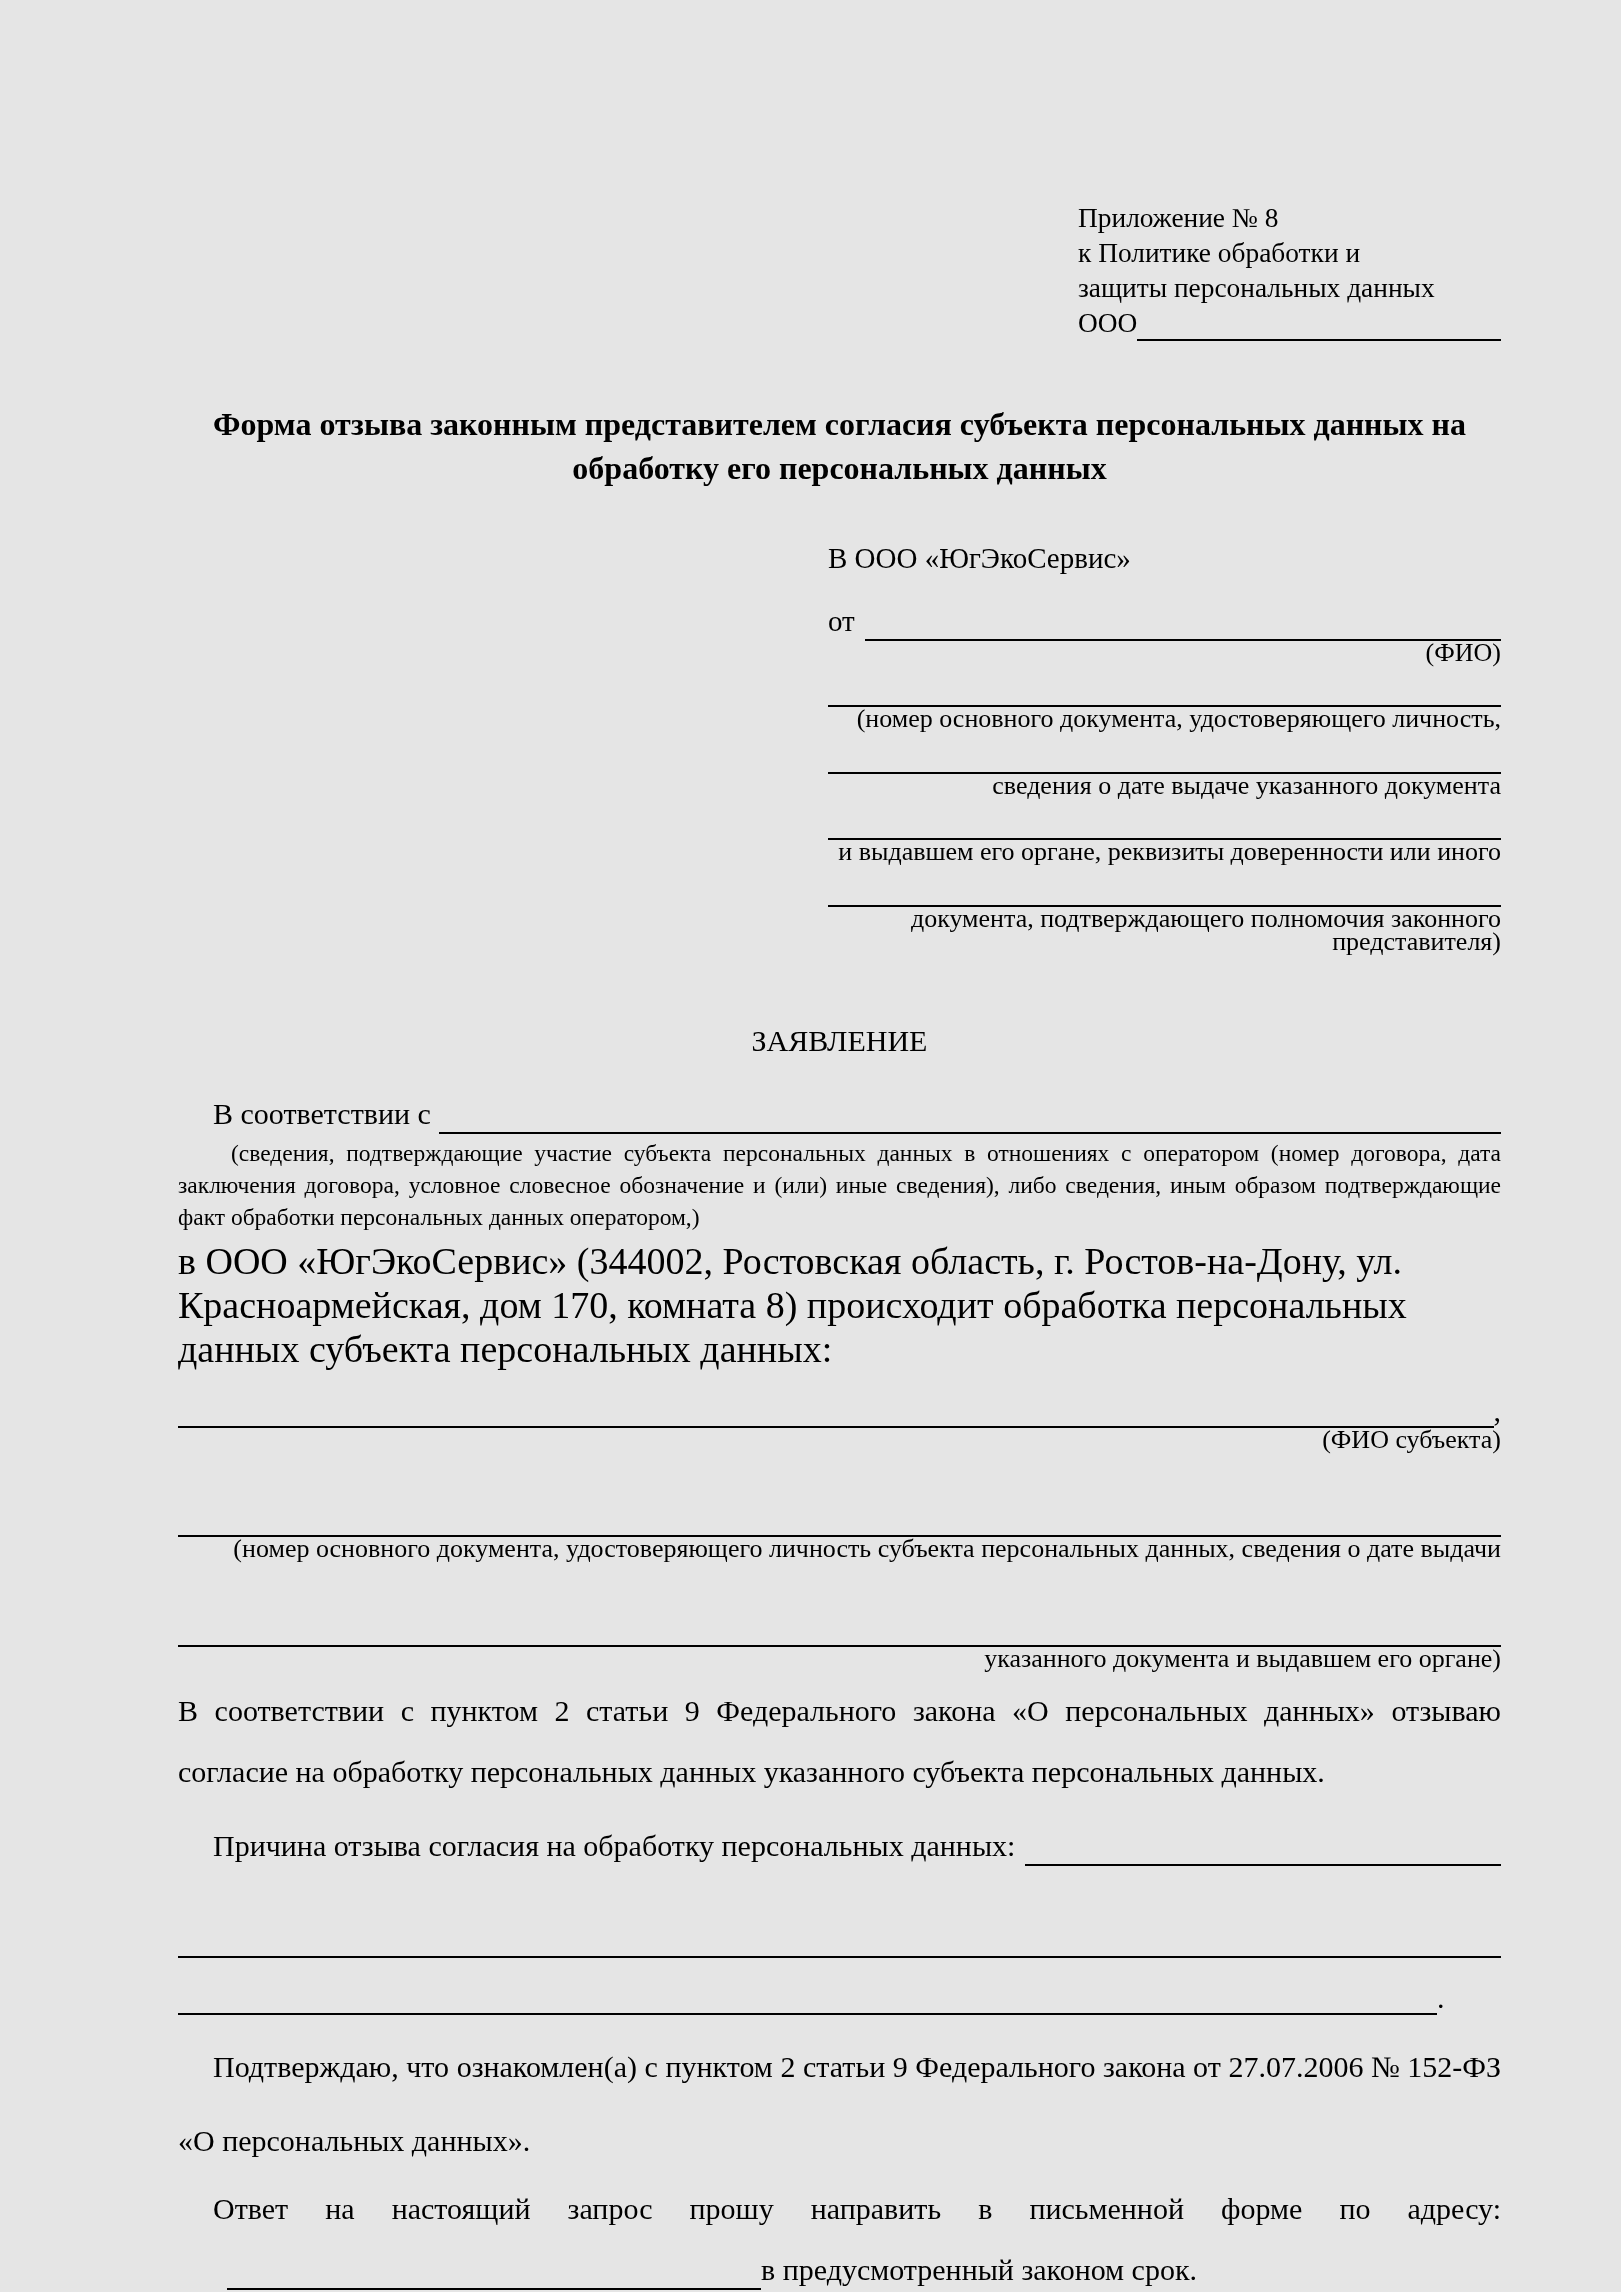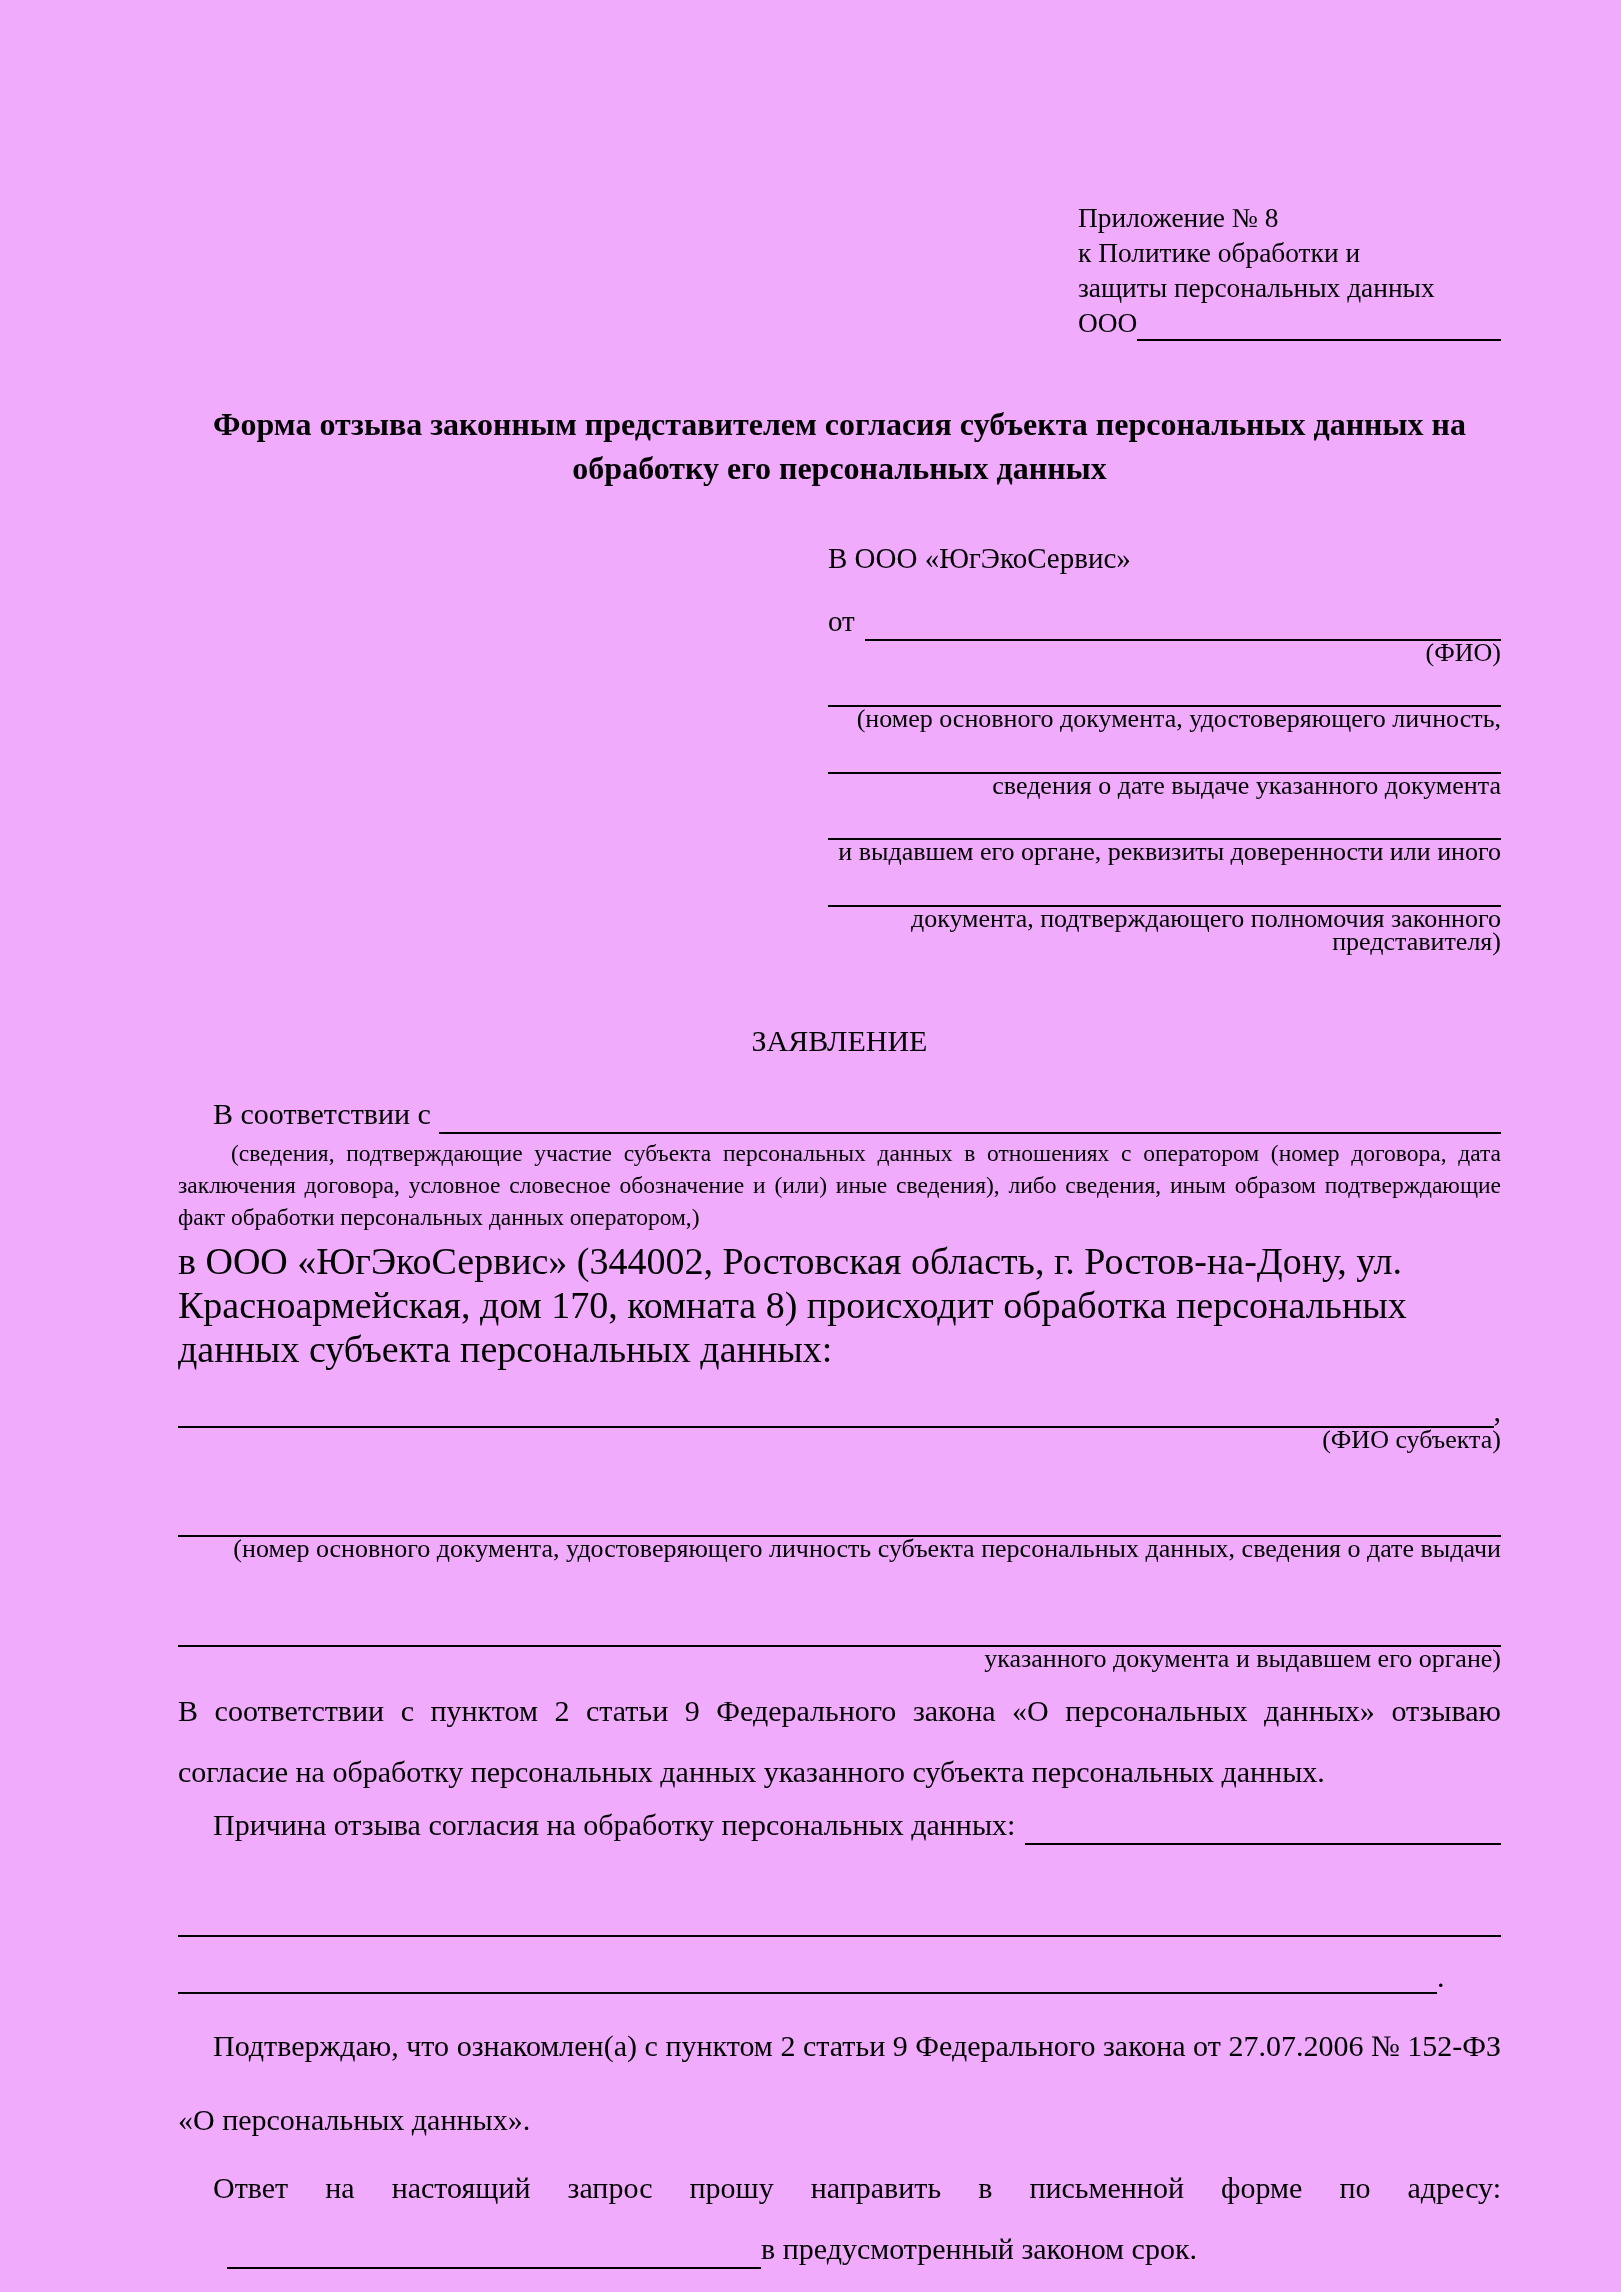--- a/index.html
+++ b/index.html
@@ -1,19 +1,19 @@
 <!DOCTYPE html>
 <html lang="ru"><head>
 <meta charset="utf-8">
 <style>
   html,body { margin:0; padding:0; background:#ffffff; }
   .page {
     position:relative;
     width:1621px; height:2293px;
-    background:#f0abfc;
+    background:#e5e5e5;
     color:#000000;
     font-family:"Liberation Serif", serif;
     box-sizing:border-box;
     padding:201px 120px 0 178px;
     overflow:hidden;
   }
   
   .header-block { margin-left:900px; font-size:27.4px; line-height:35px; }
   .ooo-row { display:flex; align-items:flex-end; }
   .ooo-row .fill { flex:1; }
@@ -34,21 +34,21 @@
   .fill { border-bottom:2.9px solid #000; height:29px; }
   .in-accordance { margin-top:35px; }
   .in-accordance .label { margin-left:35px; margin-right:7.8px; white-space:nowrap; }
   .footnote { font-size:23.5px; line-height:32px; text-align:justify; text-indent:53px; margin-top:3.9px; }
   .para-operator { font-size:38px; line-height:44px; margin:5.9px 0 0 0; }
   .blank-row { display:flex; align-items:flex-end; font-size:30px; line-height:35px; }
   .blank-row .fill { flex:1; }
   .fio-row { margin-top:21.6px; }
   .mid-blank { margin-top:43px; }
   .para-withdraw { font-size:30px; line-height:61px; text-align:justify; margin:9.8px 0 0 0; }
-  .reason-row { margin-top:2px; }
+  .reason-row { margin-top:23px; }
   .reason-row .label { margin-left:35px; margin-right:9.8px; white-space:nowrap; }
   .reason-blank { margin-top:49px; }
   .period-row { margin-top:21.6px; }
   .period-row .fill { flex:0 0 1259px; }
   .para-confirm { font-size:30px; line-height:74px; text-align:justify; text-indent:35px; margin:15.7px 0 0 0; }
   .para-answer { font-size:30px; line-height:61px; text-align:justify; text-align-last:justify; text-indent:35px; margin:0; }
   .address-row { display:flex; align-items:flex-end; font-size:30px; line-height:41px; margin-top:9.8px; }
   .address-row .fill { flex:0 0 534px; margin-left:49px; }
   
   .footer-row { display:flex; justify-content:space-between; align-items:flex-end; font-size:22px; line-height:39px; margin-top:76px; }

